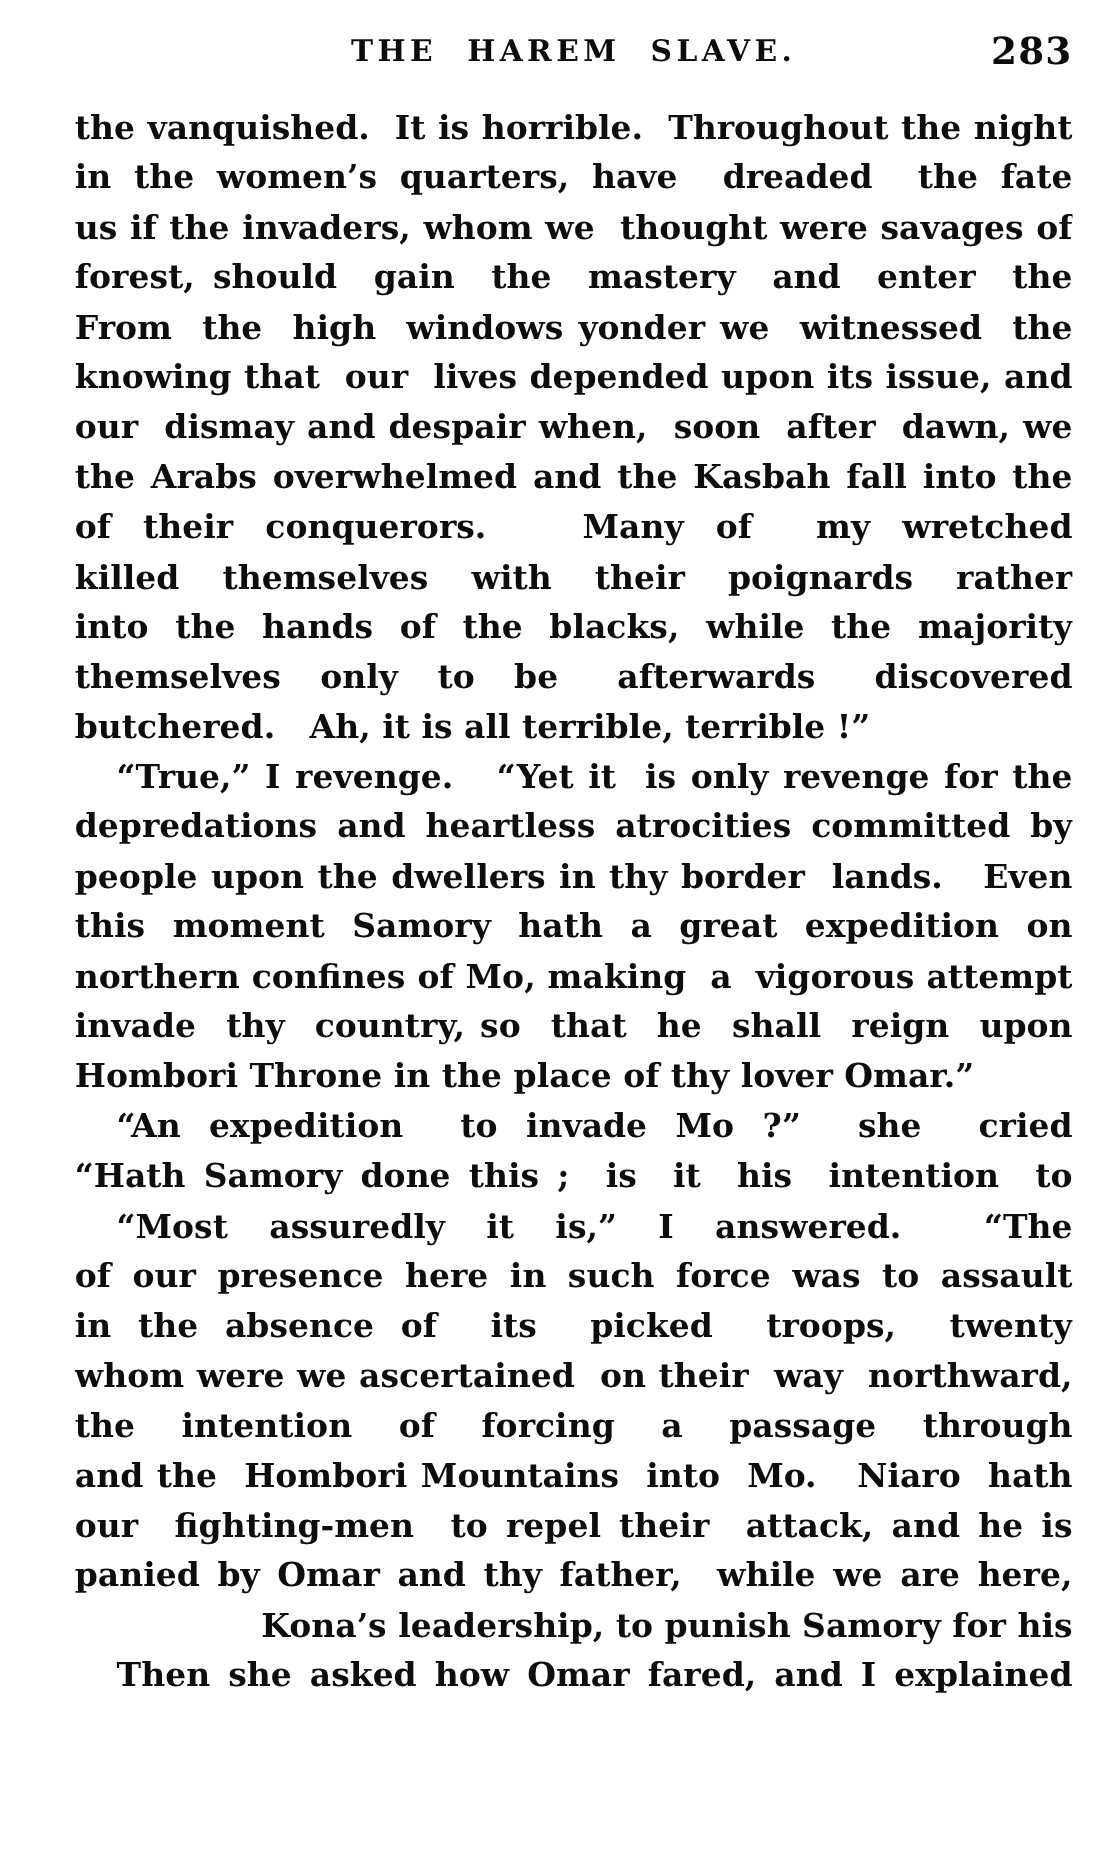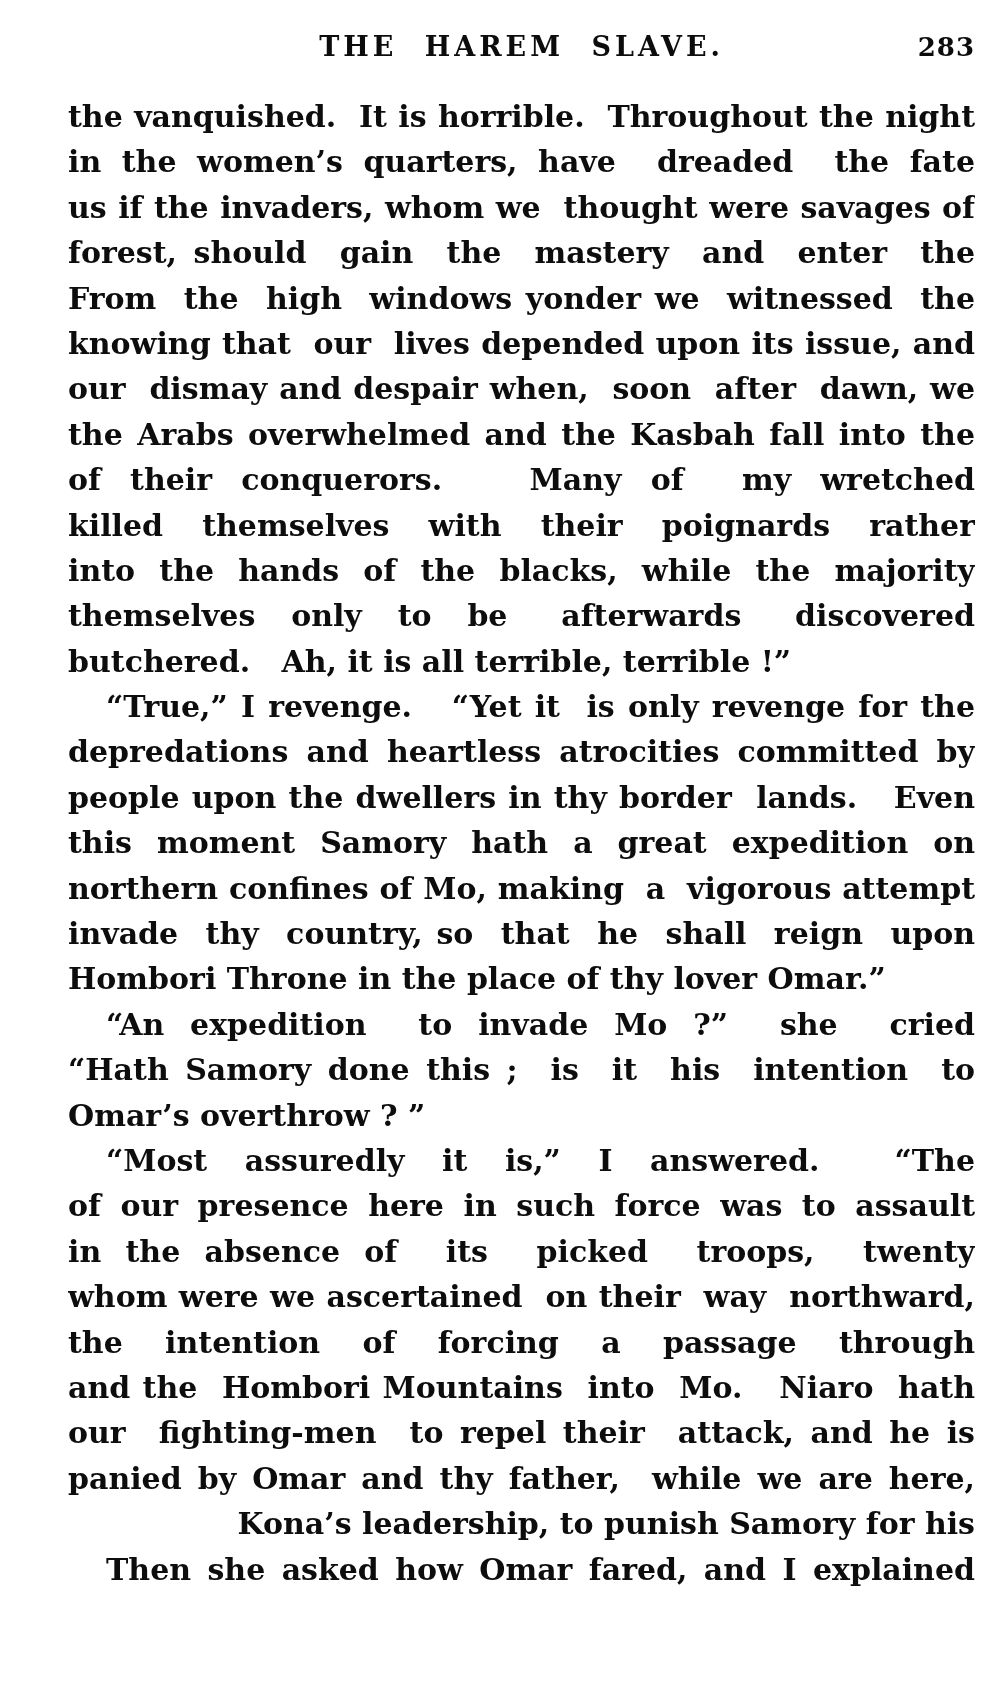--- a/index.html
+++ b/index.html
@@ -30,21 +30,21 @@
     font-weight: 700;
     letter-spacing: 4px;
     word-spacing: 14px;
     line-height: 42px;
     color: #0c0c0c;
   }
   .page-number {
     position: absolute;
     right: 0;
     top: 0;
-    font-size: 26px;
+    font-size: 34px;
     font-weight: 700;
     line-height: 42px;
     letter-spacing: 1px;
     color: #0c0c0c;
   }
   .page-body {
     width: 907px;
   }
   .paragraph {
     margin: 0;
@@ -99,21 +99,20 @@
         <span class="line">depredations and heartless atrocities committed by these</span>
         <span class="line">people upon the dwellers in thy border  lands.   Even  at</span>
         <span class="line">this  moment  Samory  hath  a  great  expedition  on  the</span>
         <span class="line">northern confines of Mo, making  a  vigorous attempt  to</span>
         <span class="line">invade  thy  country, so  that  he  shall  reign  upon  the</span>
         <span class="line last">Hombori Throne in the place of thy lover Omar.”</span>
       </p>
       <p class="paragraph">
         <span class="line indent">“An expedition  to invade Mo ?”  she  cried  surprised.</span>
         <span class="line">“Hath Samory done this ;  is  it  his  intention  to  cause</span>
-        <span class="line last">Omar’s overthrow ? ”</span>
       </p>
       <p class="paragraph">
         <span class="line indent">“Most  assuredly  it  is,”  I  answered.    “The  reason</span>
         <span class="line">of our presence here in such force was to assault  Koussan</span>
         <span class="line">in the absence of  its  picked  troops,  twenty thousand  of</span>
         <span class="line">whom were we ascertained  on their  way  northward,  with</span>
         <span class="line">the  intention  of  forcing  a  passage  through  Aribanda</span>
         <span class="line">and the  Hombori Mountains  into  Mo.   Niaro  hath  led</span>
         <span class="line">our  fighting-men  to repel their  attack, and he is  accom-</span>
         <span class="line">panied by Omar and thy father,  while we are here,  under</span>

